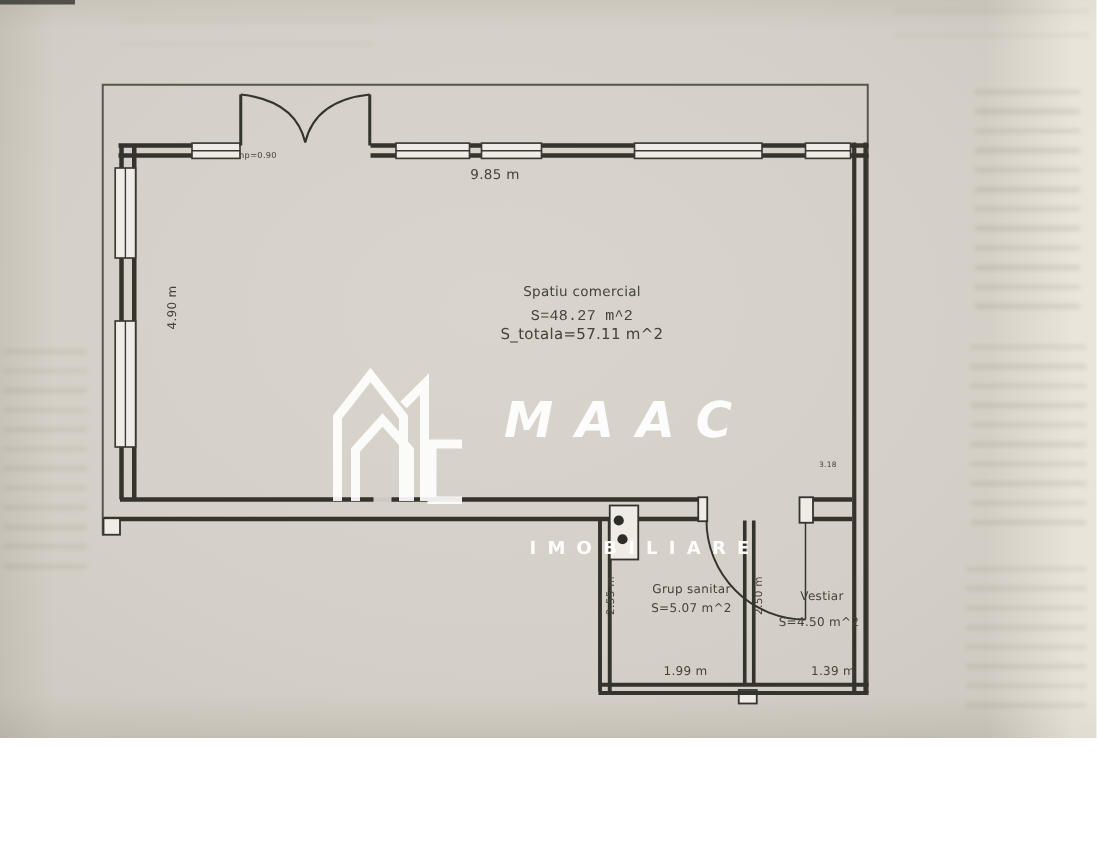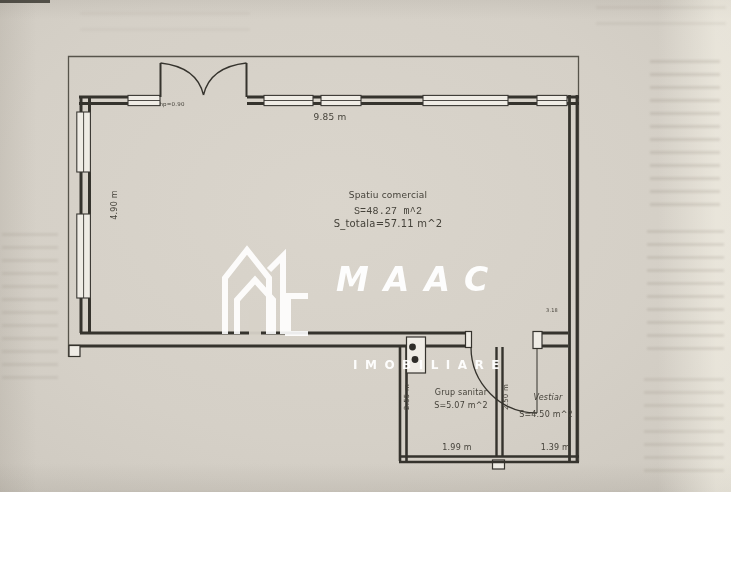--- a/index.html
+++ b/index.html
@@ -119,21 +119,21 @@
   <div class="lbl" style="left:333px;top:218px;width:110px;font-size:10px;">S_totala=57.11 m^2</div>
 
   <div class="lbl" style="left:540px;top:307px;width:24px;font-size:5px;">3.18</div>
 
   <div class="lbl vlbl" style="left:385px;top:392px;width:46px;height:10px;font-size:7px;">2.55 m</div>
   <div class="lbl" style="left:421px;top:388px;width:80px;font-size:8px;">Grup sanitar</div>
   <div class="lbl" style="left:421px;top:401px;width:80px;font-size:8px;">S=5.07 m^2</div>
   <div class="lbl" style="left:432px;top:443px;width:50px;font-size:8px;">1.99 m</div>
 
   <div class="lbl vlbl" style="left:484px;top:392px;width:46px;height:10px;font-size:7px;">2.50 m</div>
-  <div class="lbl" style="left:513px;top:393px;width:70px;font-size:8px;font-style:italic;">Vestiar</div>
+  <div class="lbl" style="left:513px;top:393px;width:70px;font-size:8px;">Vestiar</div>
   <div class="lbl" style="left:510px;top:410px;width:72px;font-size:8px;">S=4.50 m^2</div>
   <div class="lbl" style="left:510px;top:443px;width:60px;font-size:8px;text-align:right;">1.39 m</div>
 
   <div class="watermark">
     <svg style="position:absolute;left:220px;top:240px;" width="92" height="96" viewBox="0 0 92 96">
       <g stroke="#ffffff" stroke-width="6" fill="none" opacity="0.96">
         <path d="M5,94 V38 L27,10 L49,38 V94"></path>
         <path d="M17,94 V60 L35,40 L53,60 V94"></path>
         <path d="M63,94 V16 L49,30"></path>
         <path d="M88,56 H68 V94 H88"></path>

